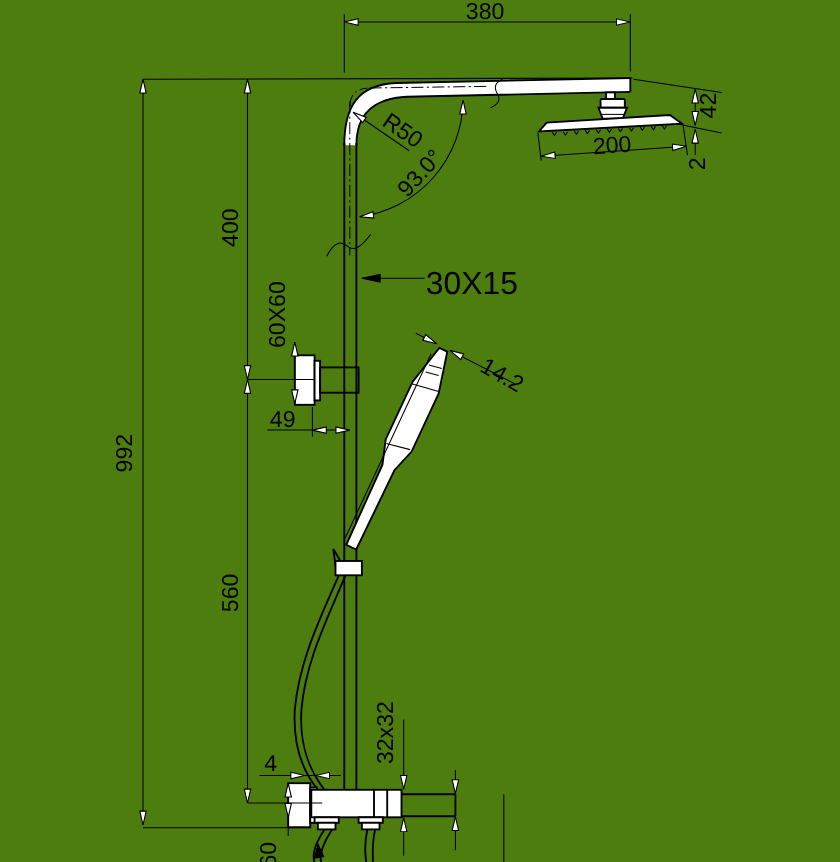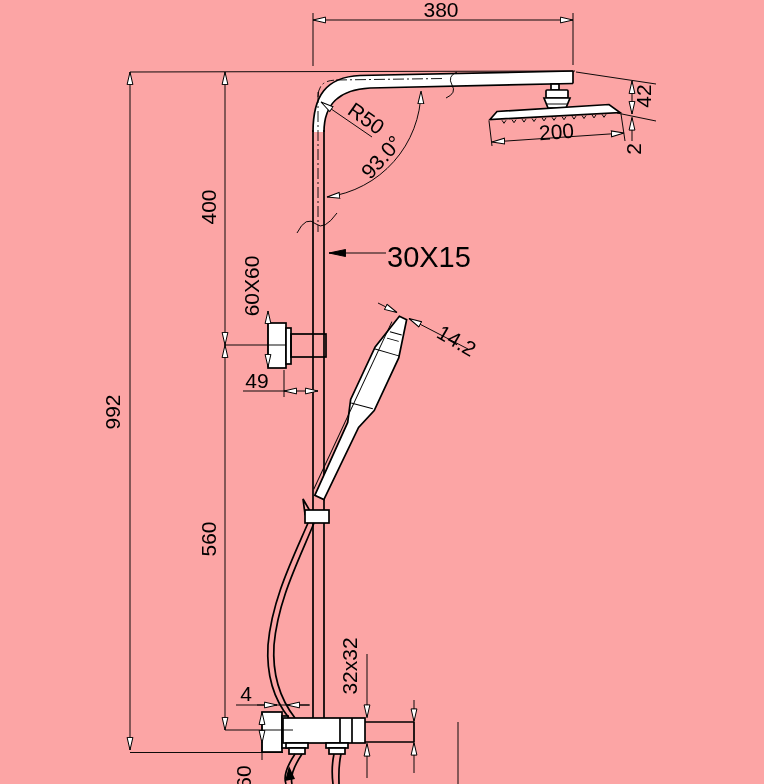--- a/index.html
+++ b/index.html
@@ -1,17 +1,17 @@
 <!DOCTYPE html>
 <html><head>
 <meta charset="utf-8">
 <style>
   html,body{margin:0;padding:0;background:#fff;}
   .canvas{
-    position:relative;width:764px;height:784px;background:#fca5a5;overflow:hidden;
+    position:relative;width:764px;height:784px;background:#4d7c0f;overflow:hidden;
     font-family:"Liberation Sans", sans-serif;
   }
   svg{display:block}
   text{font-family:"Liberation Sans", sans-serif;fill:#000;}
   .dim-t{font-size:21px;}
   .big-t{font-size:29px;}
   .thin{stroke:#000;stroke-width:0.95;fill:none;}
   .obj{stroke:#000;stroke-width:1.7;fill:none;}
   .objf{stroke:#000;stroke-width:1.7;fill:#fff;}
   .fillonly{fill:#fff;stroke:none;}

